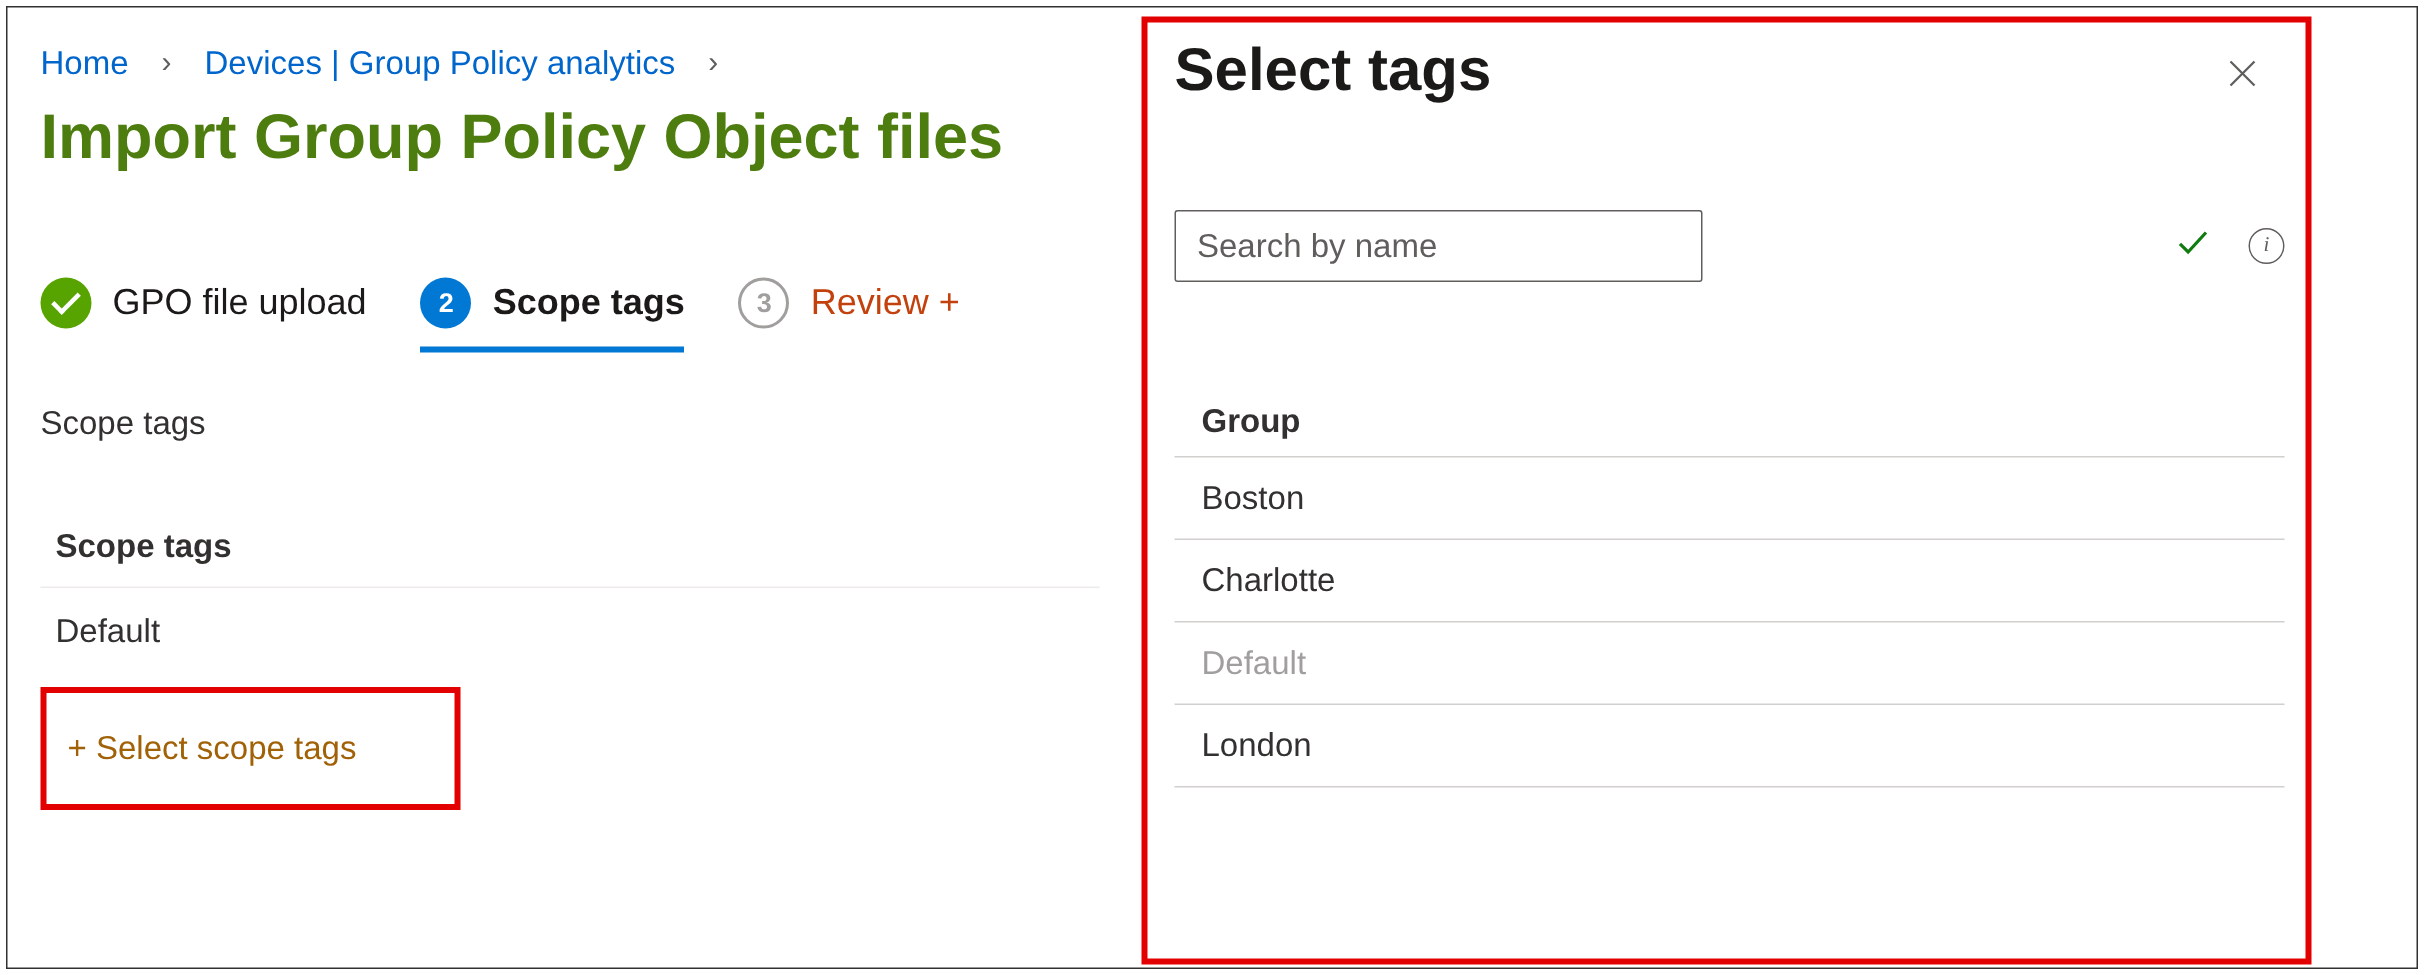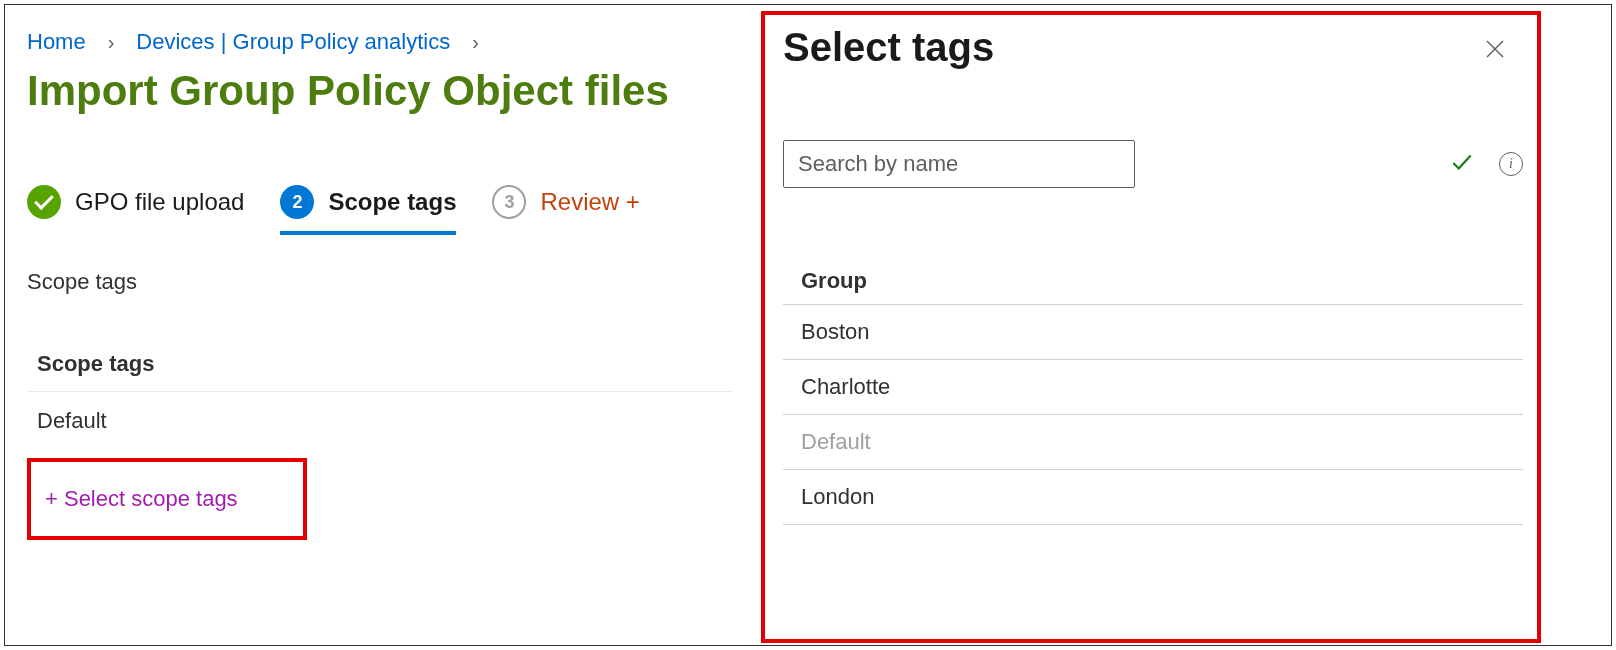--- a/index.html
+++ b/index.html
@@ -105,21 +105,21 @@
     font-size: 22px;
     padding: 16px 10px;
   }
   .select-scope-box {
     border: 4px solid #e30000;
     padding: 24px 14px;
     margin-top: 8px;
     width: 280px;
   }
   .select-scope-link {
-    color: #a21caf;
+    color: #a16207;
     font-size: 22px;
     cursor: pointer;
   }
 
   .panel-outline {
     position: absolute;
     left: 756px; top: 6px;
     width: 780px; height: 632px;
     border: 4px solid #e30000;
   }

